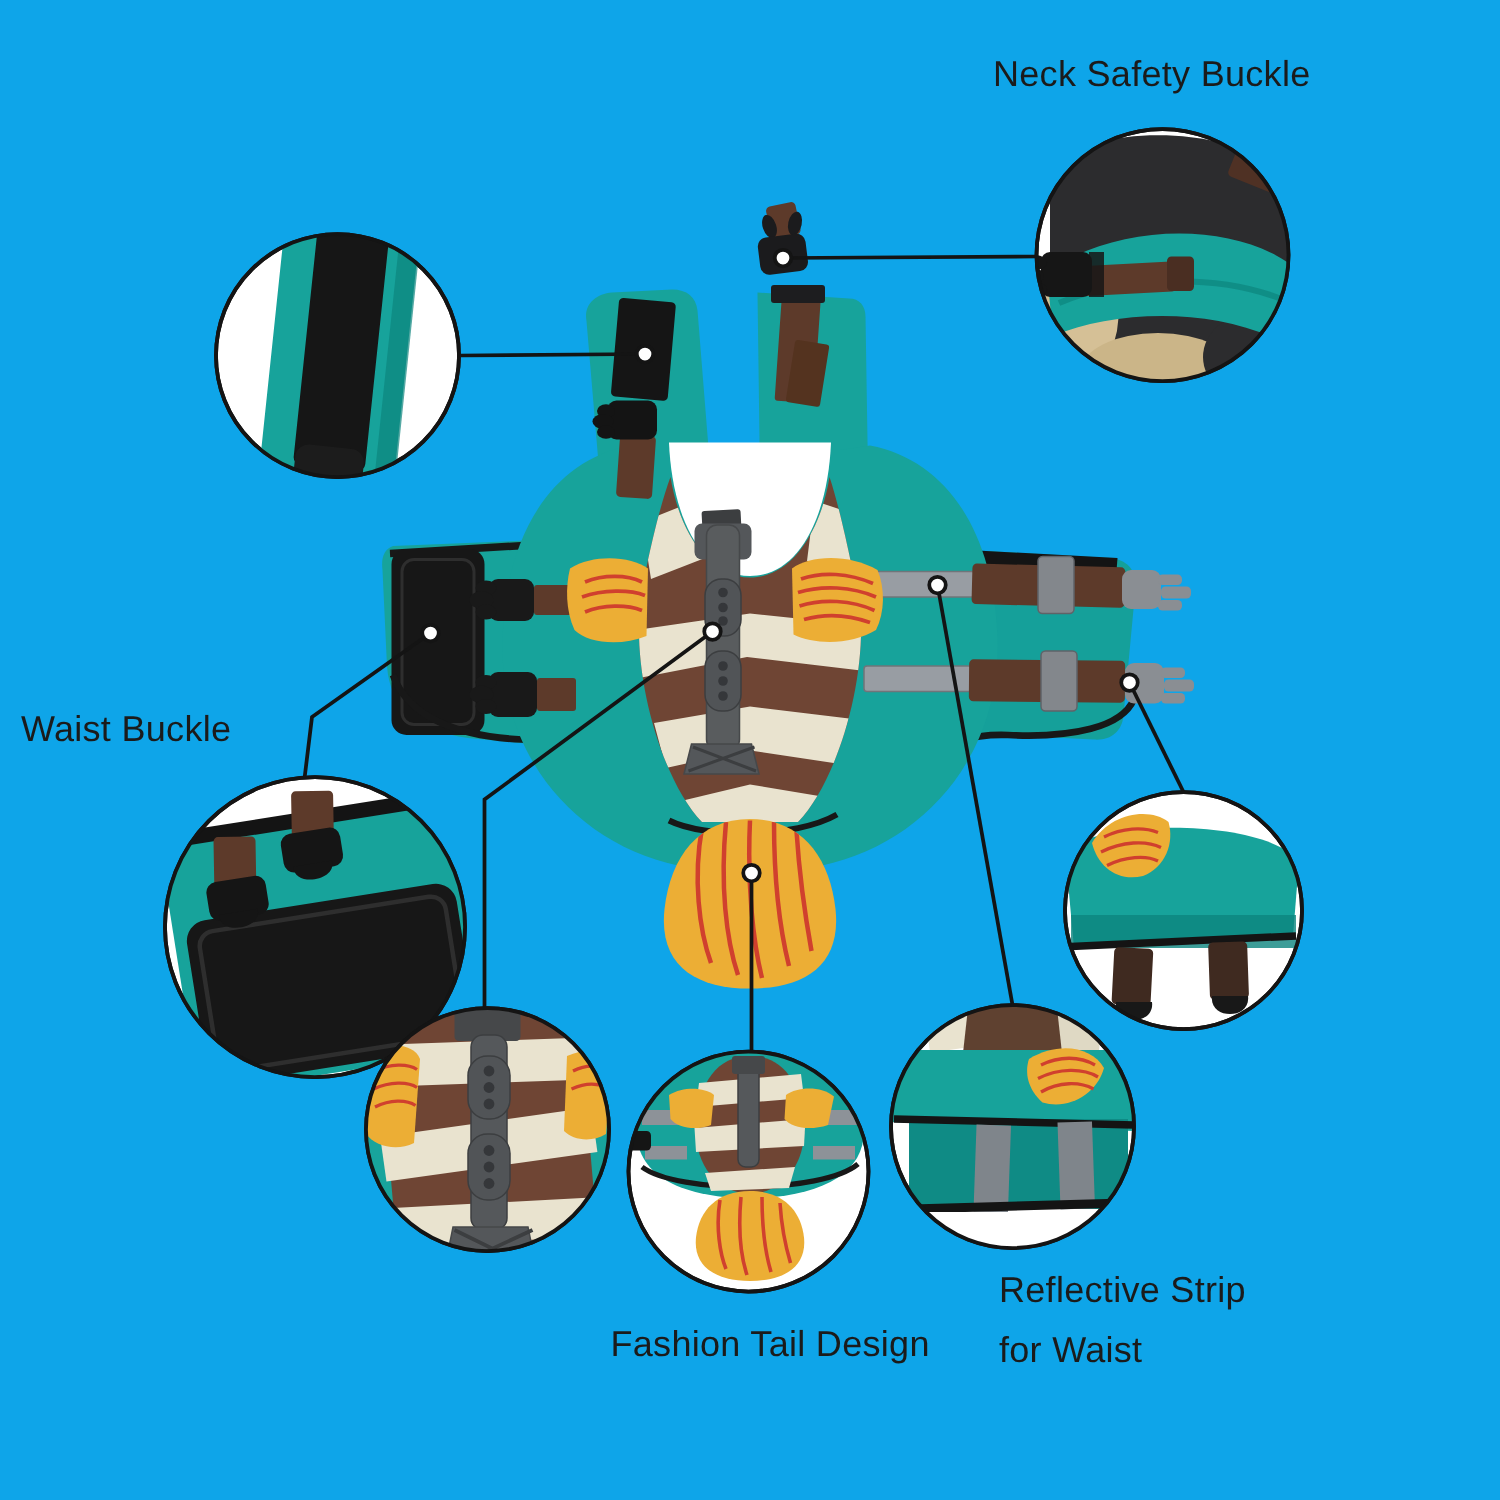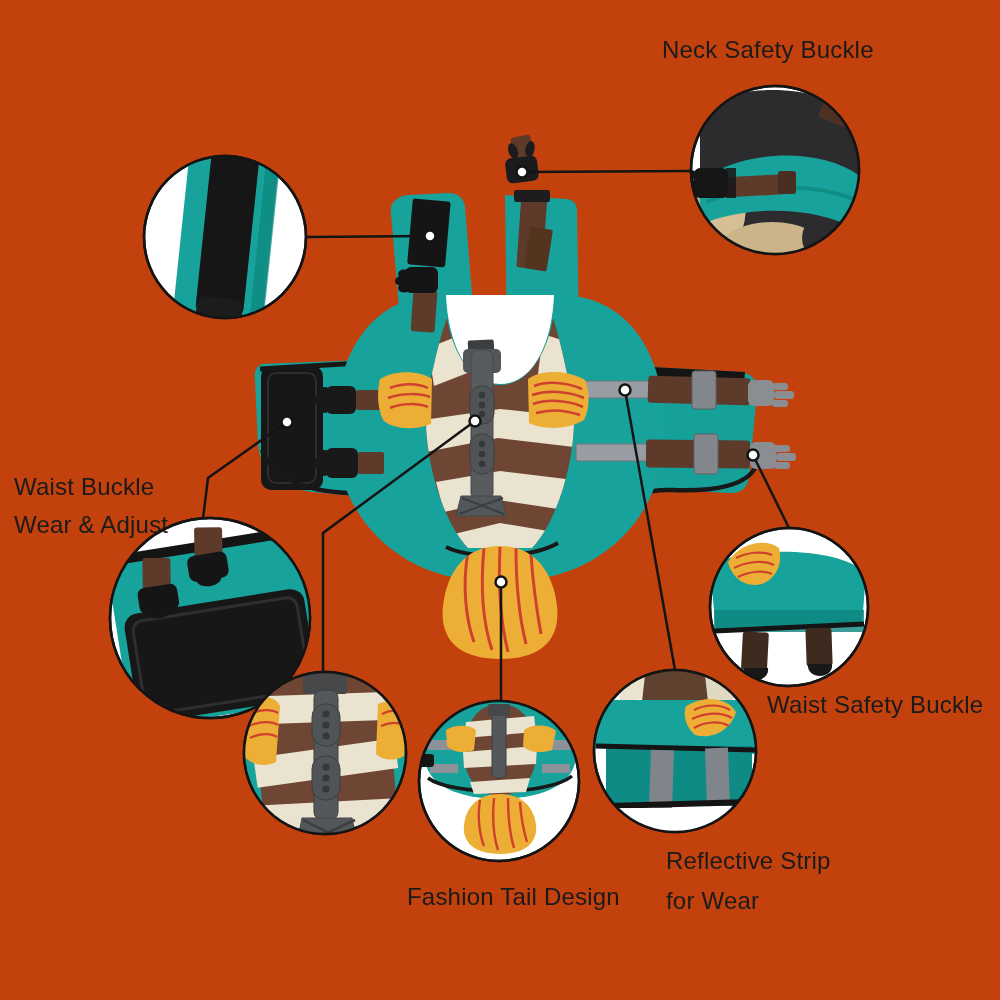--- a/index.html
+++ b/index.html
@@ -1,16 +1,16 @@
 <!DOCTYPE html>
 <html><head>
 <meta charset="utf-8">
 <style>
   html,body{margin:0;padding:0;background:#fff;}
-  .stage{position:relative;width:1000px;height:1000px;background:#c2410c;overflow:hidden;
+  .stage{position:relative;width:1000px;height:1000px;background:#0ea5e9;overflow:hidden;
          font-family:"Liberation Sans", sans-serif;}
   .artwork{position:absolute;left:0;top:0;}
   .label{position:absolute;font-size:24px;color:#1b1b1b;white-space:nowrap;letter-spacing:.2px;}
 </style>
 </head>
 <body>
 
 <div class="stage">
 
 <svg class="artwork" width="1000" height="1000" viewBox="0 0 1000 1000">
@@ -330,18 +330,16 @@
     <circle cx="287" cy="422" r="5.5"></circle>
     <circle cx="475" cy="421" r="5.5"></circle>
     <circle cx="501" cy="582" r="5.5"></circle>
     <circle cx="625" cy="390" r="5.5"></circle>
     <circle cx="753" cy="455" r="5.5"></circle>
   </g>
 </svg>
 
   <div class="label" style="left:662px;top:36px">Neck Safety Buckle</div>
   <div class="label" style="left:14px;top:473px">Waist Buckle</div>
-  <div class="label" style="left:14px;top:511px">Wear &amp; Adjust</div>
-  <div class="label" style="left:767px;top:691px">Waist Safety Buckle</div>
   <div class="label" style="left:407px;top:883px">Fashion Tail Design</div>
   <div class="label" style="left:666px;top:847px">Reflective Strip</div>
-  <div class="label" style="left:666px;top:887px">for Wear</div>
+  <div class="label" style="left:666px;top:887px">for Waist</div>
 </div>
 
 </body></html>

